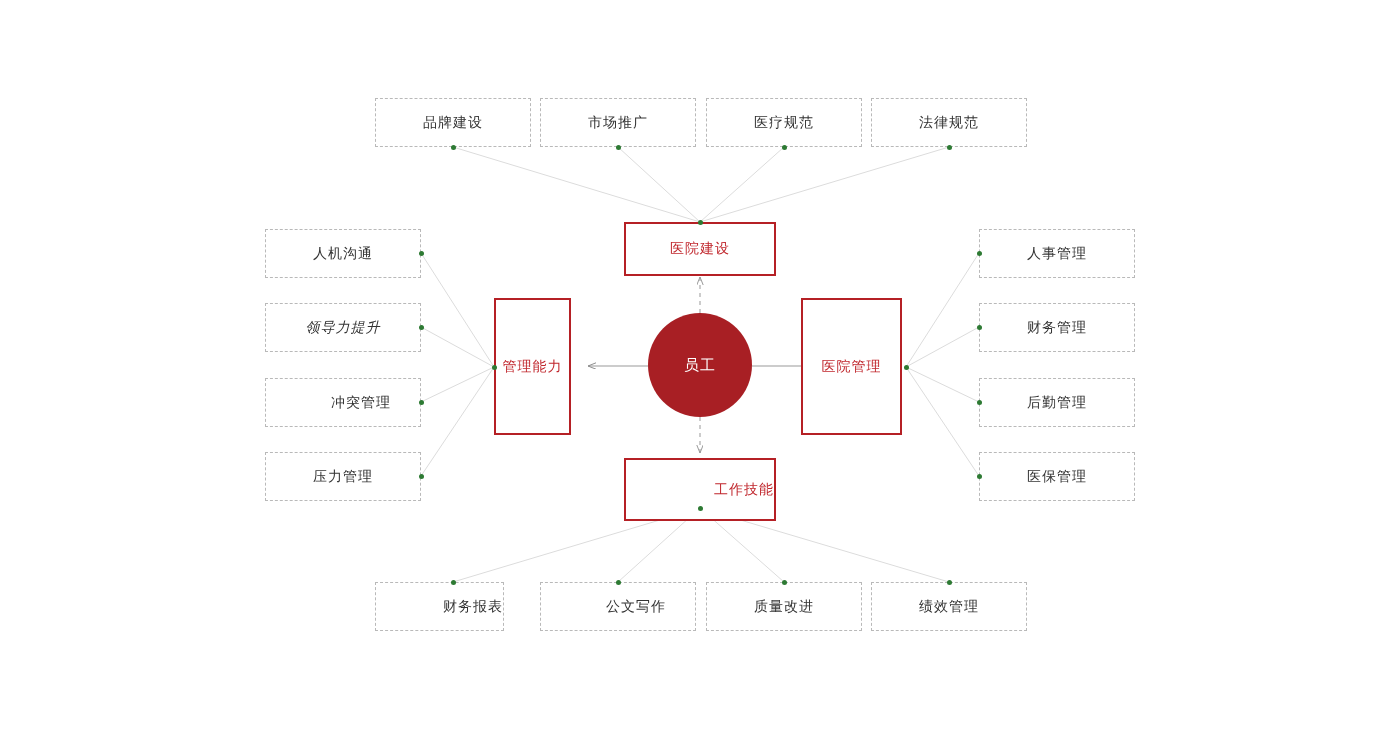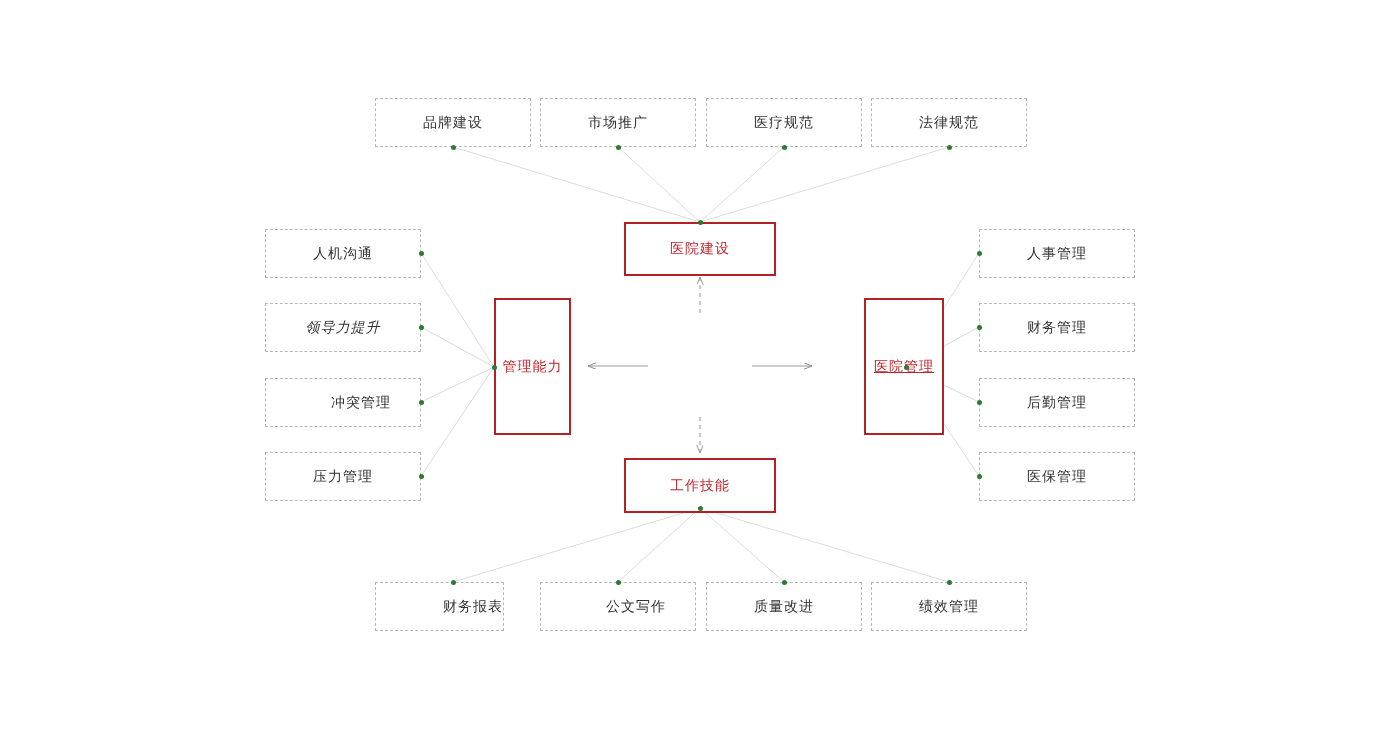--- a/index.html
+++ b/index.html
@@ -112,35 +112,38 @@
         <line x1="949" y1="582" x2="700" y2="508"></line>
       </g>
     <g id="hub-arrows" fill="none">
         <line x1="648" y1="366" x2="588" y2="366" stroke="#999999" stroke-width="1" marker-end="url(#arrowhead-solid)"></line>
         <line x1="752" y1="366" x2="812" y2="366" stroke="#999999" stroke-width="1" marker-end="url(#arrowhead-solid)"></line>
         <line x1="700" y1="313" x2="700" y2="277" stroke="#999999" stroke-width="1" stroke-dasharray="4 4" marker-end="url(#arrowhead-dash)"></line>
         <line x1="700" y1="417" x2="700" y2="453" stroke="#999999" stroke-width="1" stroke-dasharray="4 4" marker-end="url(#arrowhead-dash)"></line>
       </g>
   </svg>
 
+  <div class="hub" id="hub-node" style="left: 648px; top: 313px; width: 104px; height: 104px; background: rgb(168, 31, 36);">
+    <span>员工</span>
+  </div>
 
   <div id="node-layer">
       <div class="node branch" style="left: 624px; top: 222px; width: 152px; height: 54px;">
         <span>医院建设</span>
       </div>
       <div class="dot" style="left: 697.5px; top: 219.5px; background: rgb(45, 122, 51);"></div>
       <div class="node branch" style="left: 494px; top: 298px; width: 77px; height: 137px;">
         <span>管理能力</span>
       </div>
       <div class="dot" style="left: 491.5px; top: 364.5px; background: rgb(45, 122, 51);"></div>
-      <div class="node branch" style="left: 864px; top: 298px; width: 80px; height: 137px; text-decoration: underline;">
+      <div class="node branch" style="left: 801px; top: 298px; width: 101px; height: 137px;">
         <span>医院管理</span>
       </div>
       <div class="dot" style="left: 903.5px; top: 364.5px; background: rgb(45, 122, 51);"></div>
-      <div class="node branch" style="left: 624px; top: 458px; width: 152px; height: 55px;">
+      <div class="node branch" style="left: 624px; top: 458px; width: 152px; height: 63px; justify-content: flex-end;">
         <span>工作技能</span>
       </div>
       <div class="dot" style="left: 697.5px; top: 505.5px; background: rgb(45, 122, 51);"></div>
       <div class="node leaf" style="left: 375px; top: 98px; width: 156px; height: 49px;">
         <span>品牌建设</span>
       </div>
       <div class="dot" style="left: 450.5px; top: 144.5px; background: rgb(45, 122, 51);"></div>
       <div class="node leaf" style="left: 540px; top: 98px; width: 156px; height: 49px;">
         <span>市场推广</span>
       </div>

